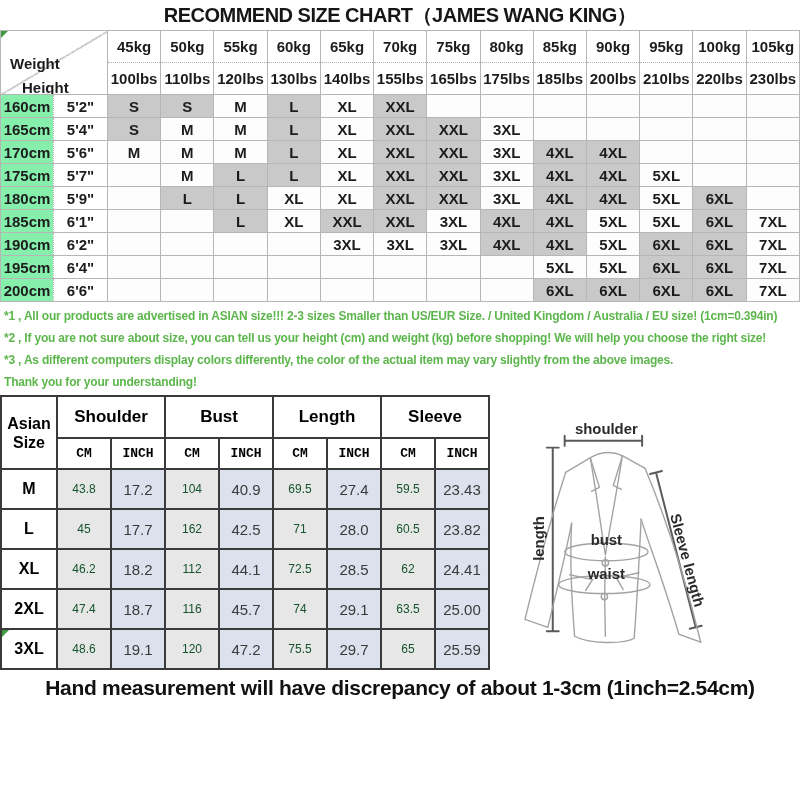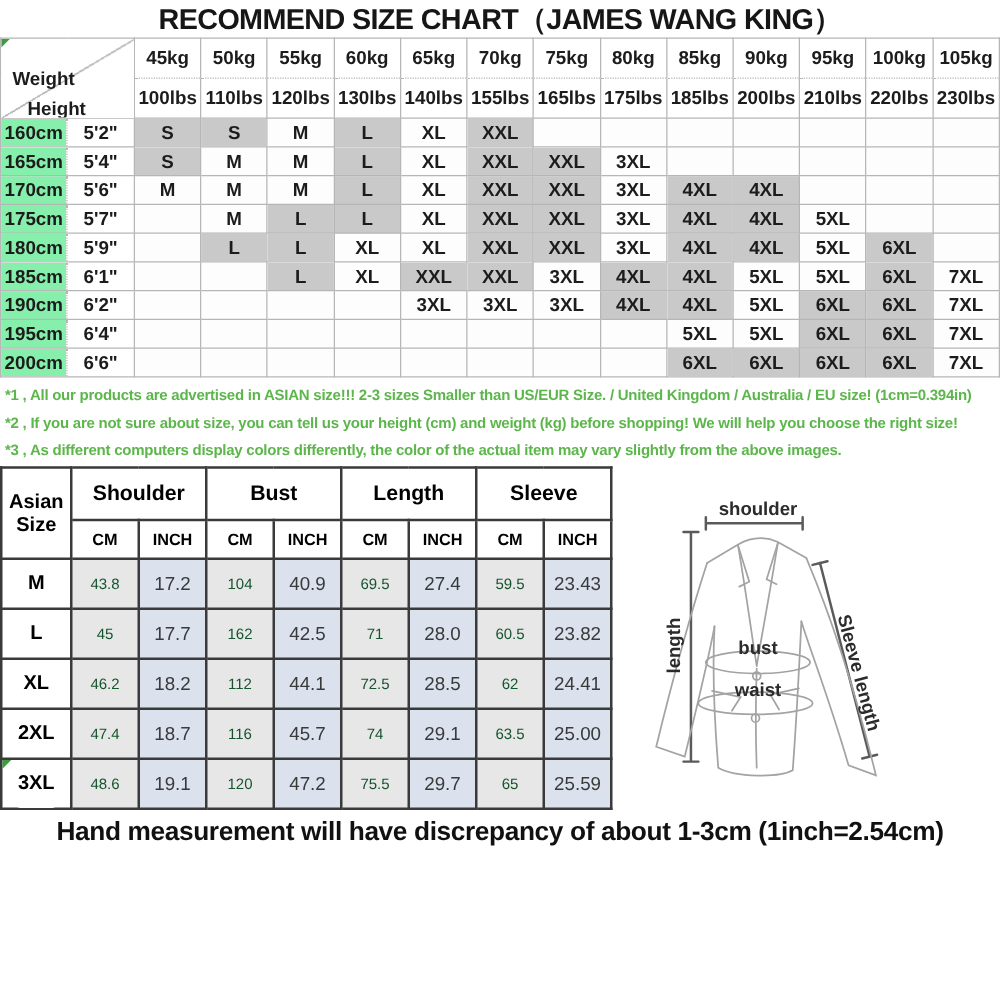--- a/index.html
+++ b/index.html
@@ -1,21 +1,21 @@
 <!DOCTYPE html>
 <html><head>
 <meta charset="utf-8">
 <style>
   html,body{margin:0;padding:0;}
   body{width:800px;height:800px;overflow:hidden;background:#fff;
        font-family:"Liberation Sans",sans-serif;color:#1c1c1c;}
   .page{width:800px;height:800px;position:relative;}
 
   
-  .title{height:30px;line-height:30px;text-align:center;font-size:23px;
+  .title{height:30px;line-height:30px;text-align:center;font-size:20px;
          font-weight:bold;letter-spacing:-0.5px;color:#161616;}
 
   
   table.size{border-collapse:collapse;table-layout:fixed;width:800px;
              font-size:15px;font-weight:bold;text-align:center;}
   table.size th,table.size td{border:1px solid #b6b6b6;padding:0;height:22px;
              overflow:hidden;white-space:nowrap;}
   table.size thead tr{height:32px;}
   table.size th.kg{border-bottom:1px dotted #b6b6b6;background:#fff;}
   table.size th.lbs{border-top:1px dotted #b6b6b6;background:#fff;}
@@ -35,21 +35,21 @@
   .notes{padding:3px 4px 0 4px;}
   .notes p{margin:0;color:#5cb64c;font-size:12px;font-weight:bold;
            line-height:22px;letter-spacing:-0.2px;}
 
   
   .bottom{display:flex;align-items:flex-start;margin-top:2px;}
   table.measure{border-collapse:collapse;table-layout:fixed;width:488px;
                 text-align:center;border:2px solid #111;}
   table.measure th,table.measure td{border:2px solid #3a3a3a;padding:0;}
   table.measure thead tr.g{height:42px;}
-  table.measure thead tr.u{height:31px;}
+  table.measure thead tr.u{height:31px;font-family:Liberation Mono, monospace;}
   table.measure tbody tr{height:40px;}
   table.measure th{background:#fff;color:#000;border-radius:25px;}
   th.acorner div{font-size:16px;font-weight:bold;line-height:19px;}
   th.group{font-size:17px;font-weight:bold;}
   th.unit{font-size:13px;font-weight:bold;}
   th.asize{font-size:16px;font-weight:bold;background:#fcfcfc;}
   td.cm2{background:#e7e7e7;color:#14532d;font-size:12px;}
   td.inch{background:#dbe2ee;color:#3a3a3a;font-size:15px;}
 
   .diagram{width:282px;height:278px;margin-left:30px;}
@@ -265,20 +265,21 @@
           <td class="hl">6XL</td>
           <td>7XL</td>
         </tr>
       </tbody>
   </table>
 
   <div class="notes" id="notes">
       <p>*1 , All our products are advertised in ASIAN size!!! 2-3 sizes Smaller than US/EUR Size. / United Kingdom / Australia / EU size! (1cm=0.394in)</p>
       <p>*2 , If you are not sure about size, you can tell us your height (cm) and weight (kg) before shopping! We will help you choose the right size!</p>
       <p>*3 , As different computers display colors differently, the color of the actual item may vary slightly from the above images.</p>
+      <p>Thank you for your understanding!</p>
     </div>
 
   <div class="bottom">
 
     <table class="measure">
       <colgroup>
         <col style="width:56px">
           <col span="8" style="width:54px">
       </colgroup>
       <thead>

